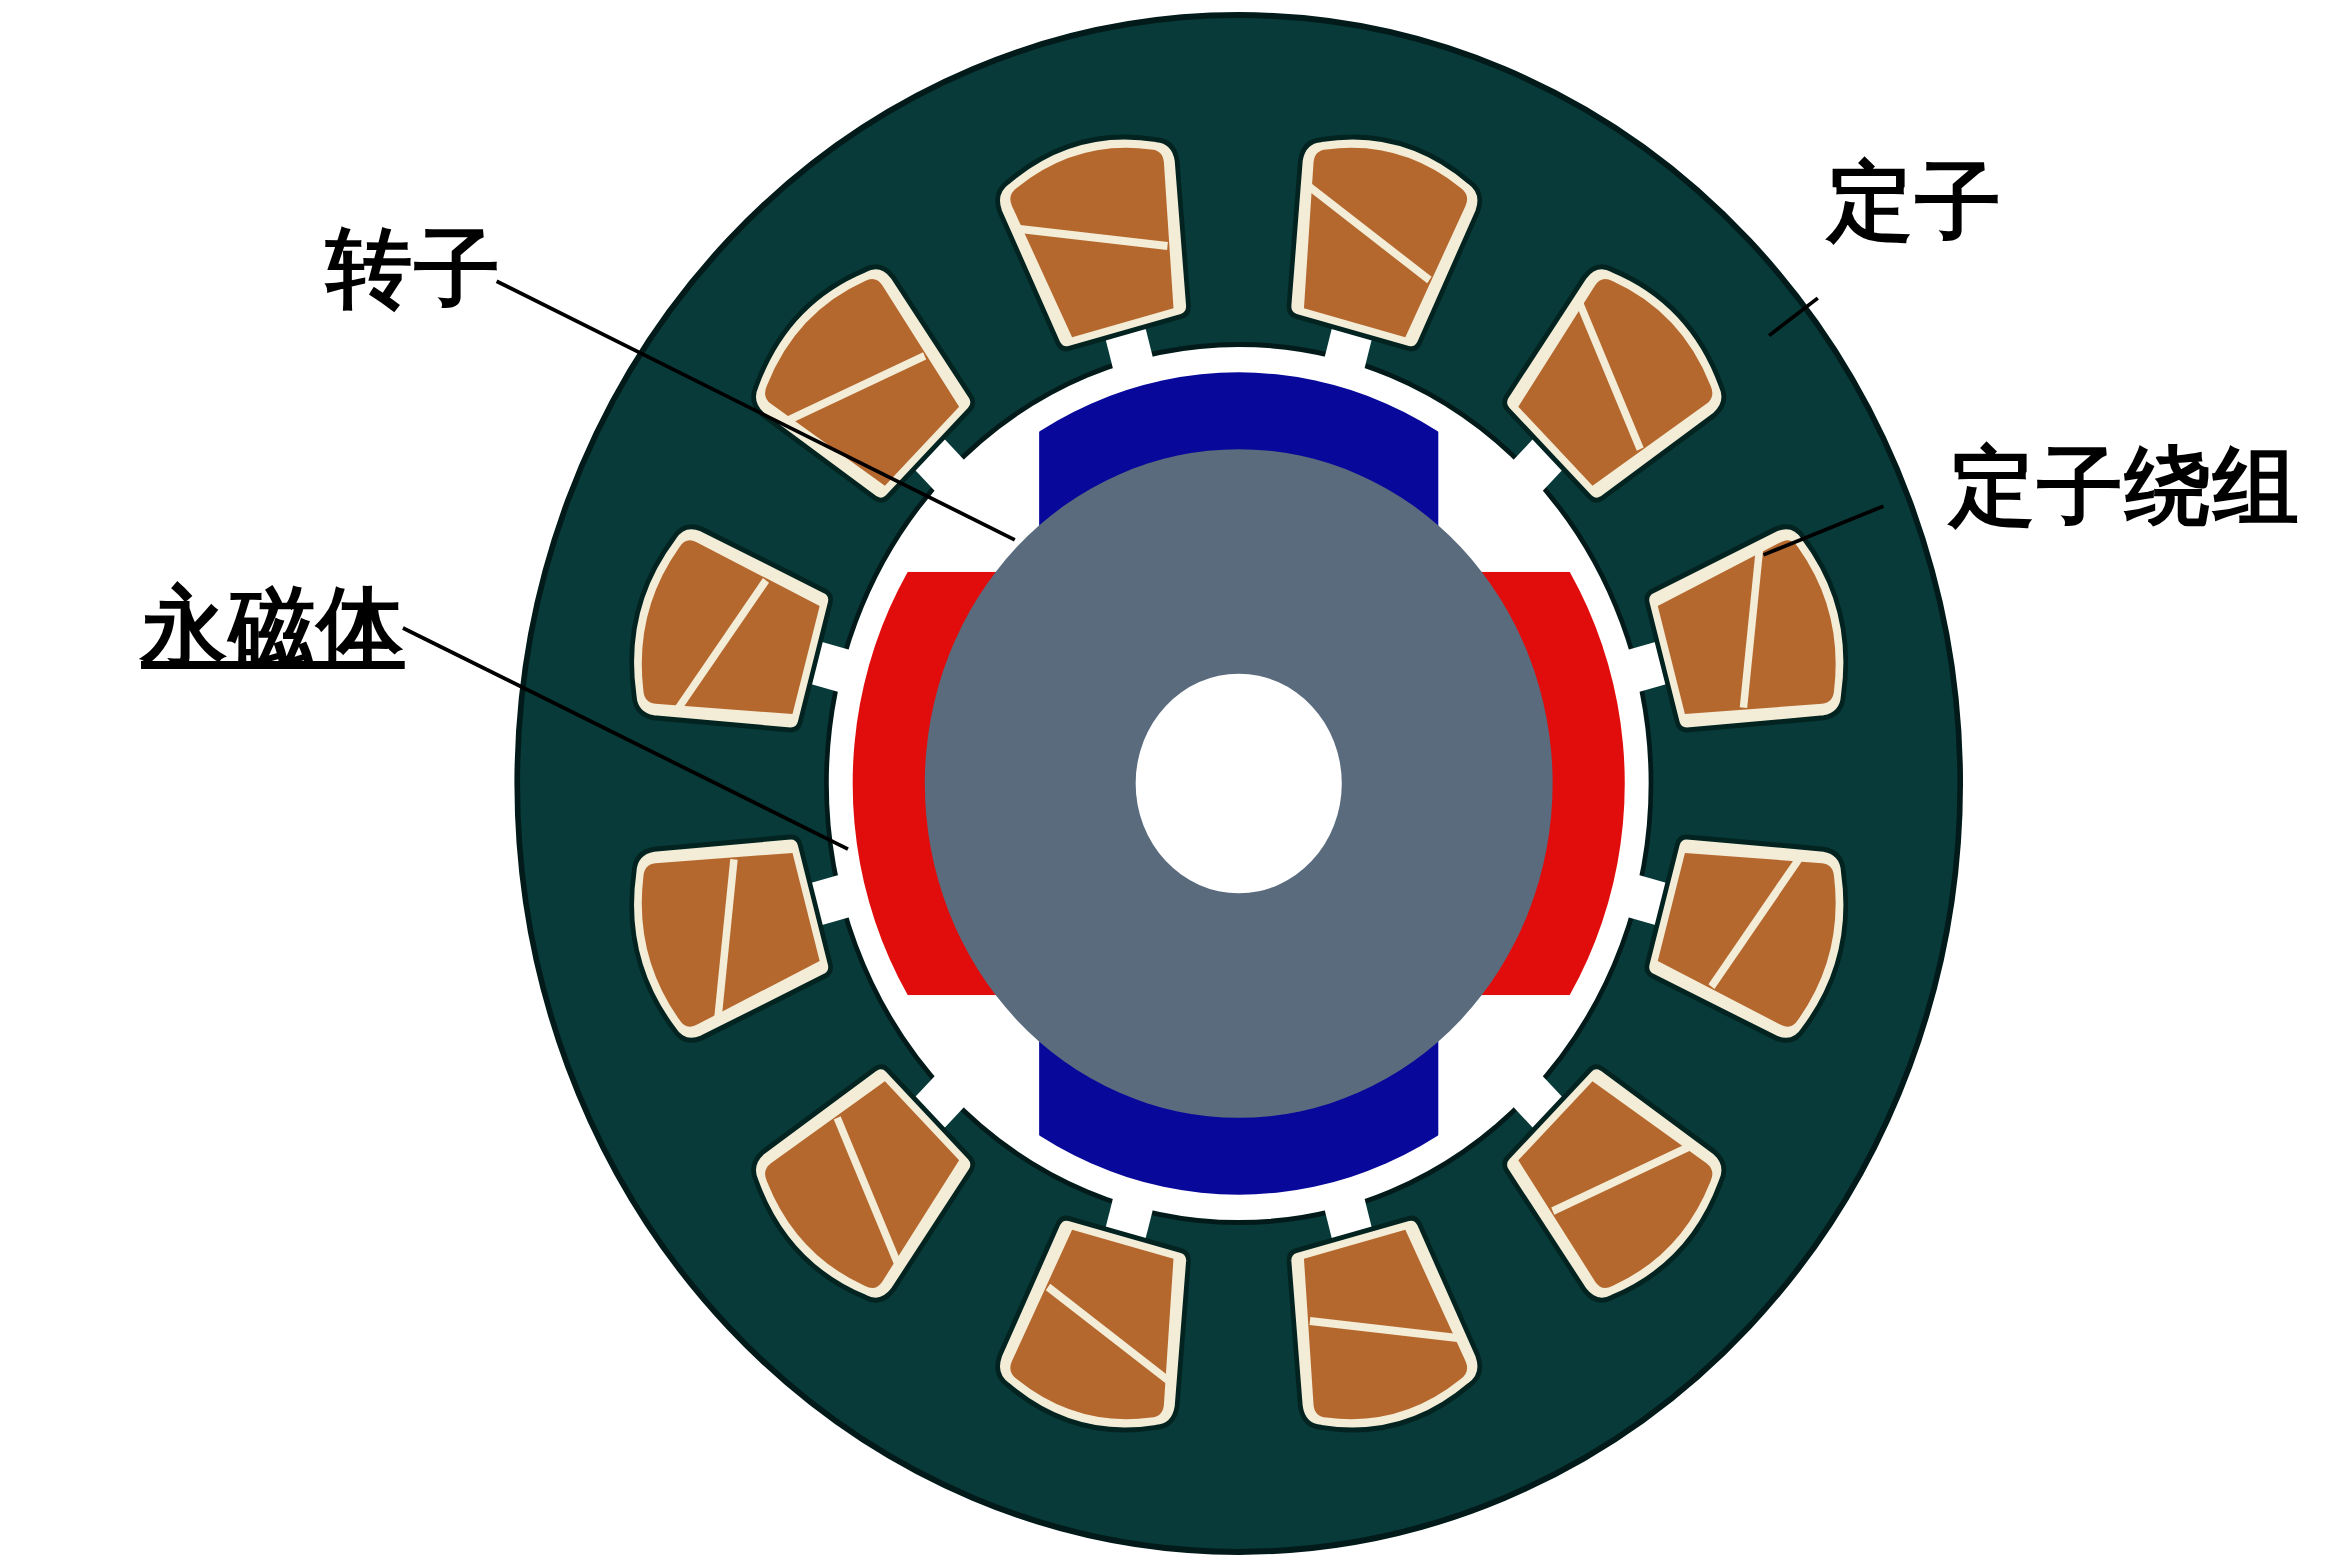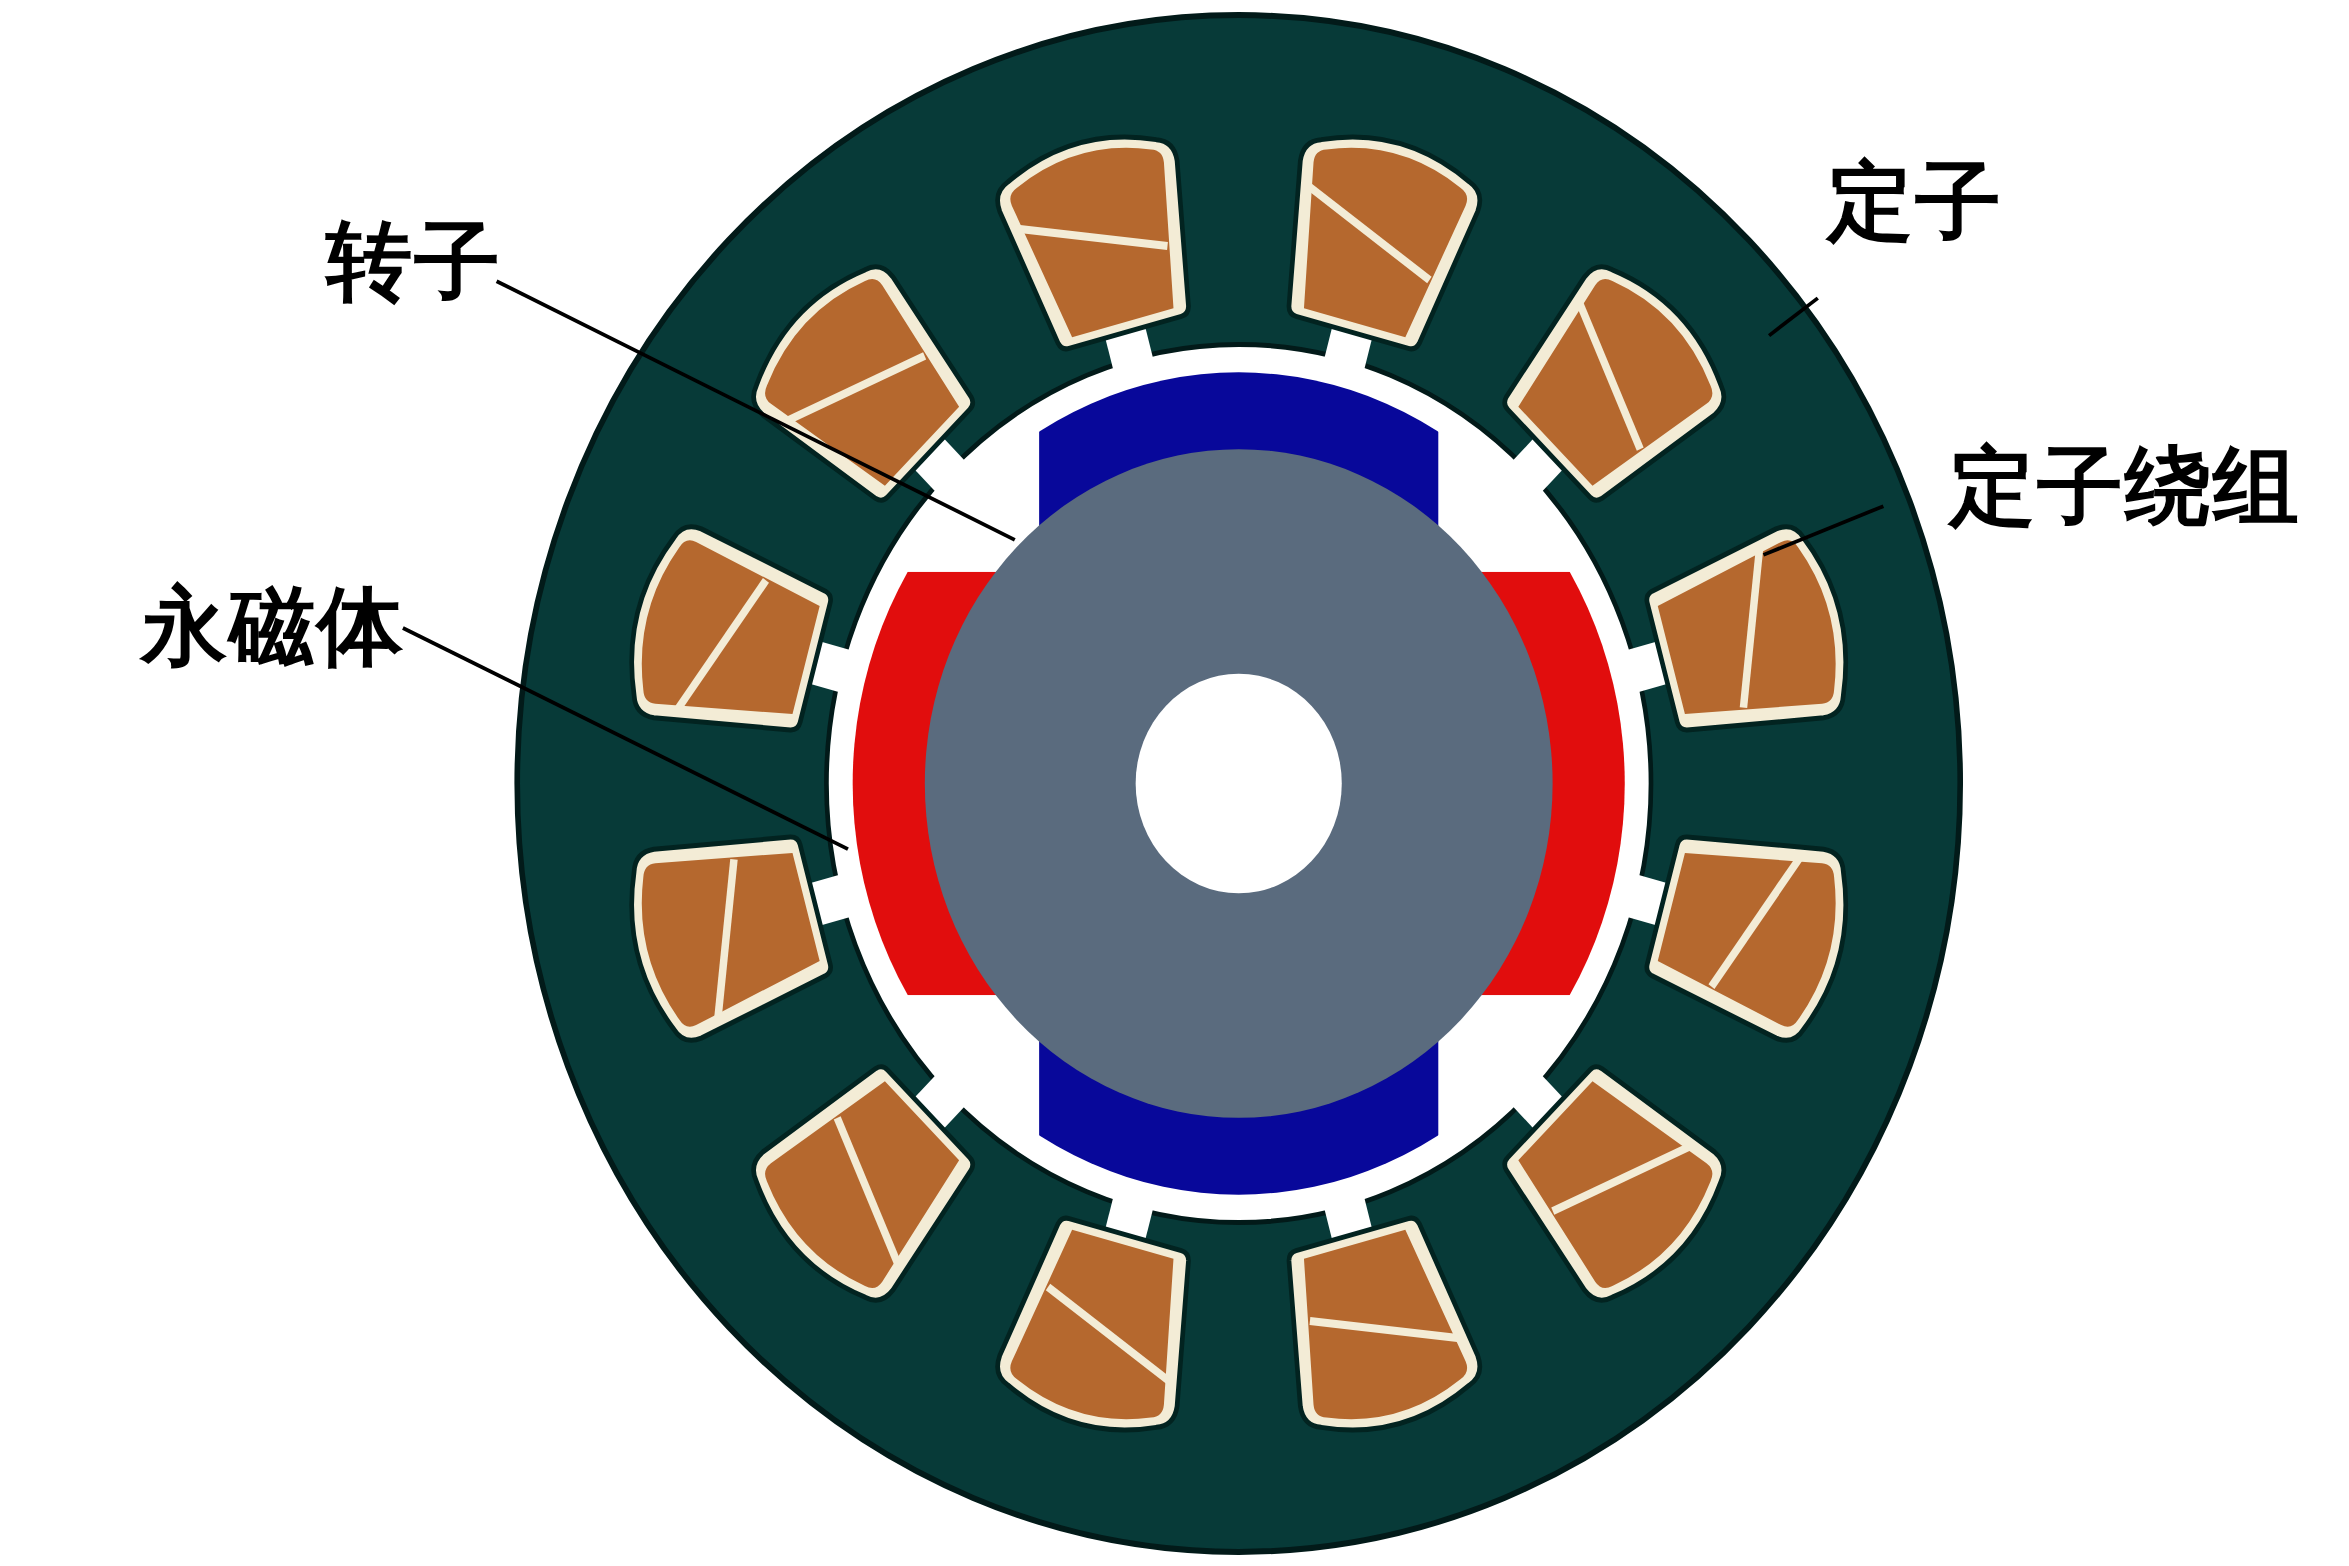--- a/index.html
+++ b/index.html
@@ -88,15 +88,15 @@
   <g stroke="#000" stroke-width="4" fill="none">
     <line x1="1940" y1="318" x2="1888" y2="358"></line>
     <line x1="2010" y1="540" x2="1882" y2="592"></line>
     <line x1="530" y1="300" x2="1083" y2="576"></line>
     <line x1="430" y1="670" x2="905" y2="906"></line>
   </g>
 </svg>
 
 <div class="label" style="left:1827px; top:158px;">定子</div>
 <div class="label" style="left:1949px; top:443px;">定子绕组</div>
-<div class="label" style="left:326px; top:225px;font-family:Liberation Mono, monospace;">转子</div>
-<div class="label" style="left:141px; top:583px;">永磁体</div>
+<div class="label" style="left:326px; top:225px;">转子</div>
+<div class="label" style="left:141px; top:583px;text-decoration:underline;">永磁体</div>
 
 
 </body></html>

